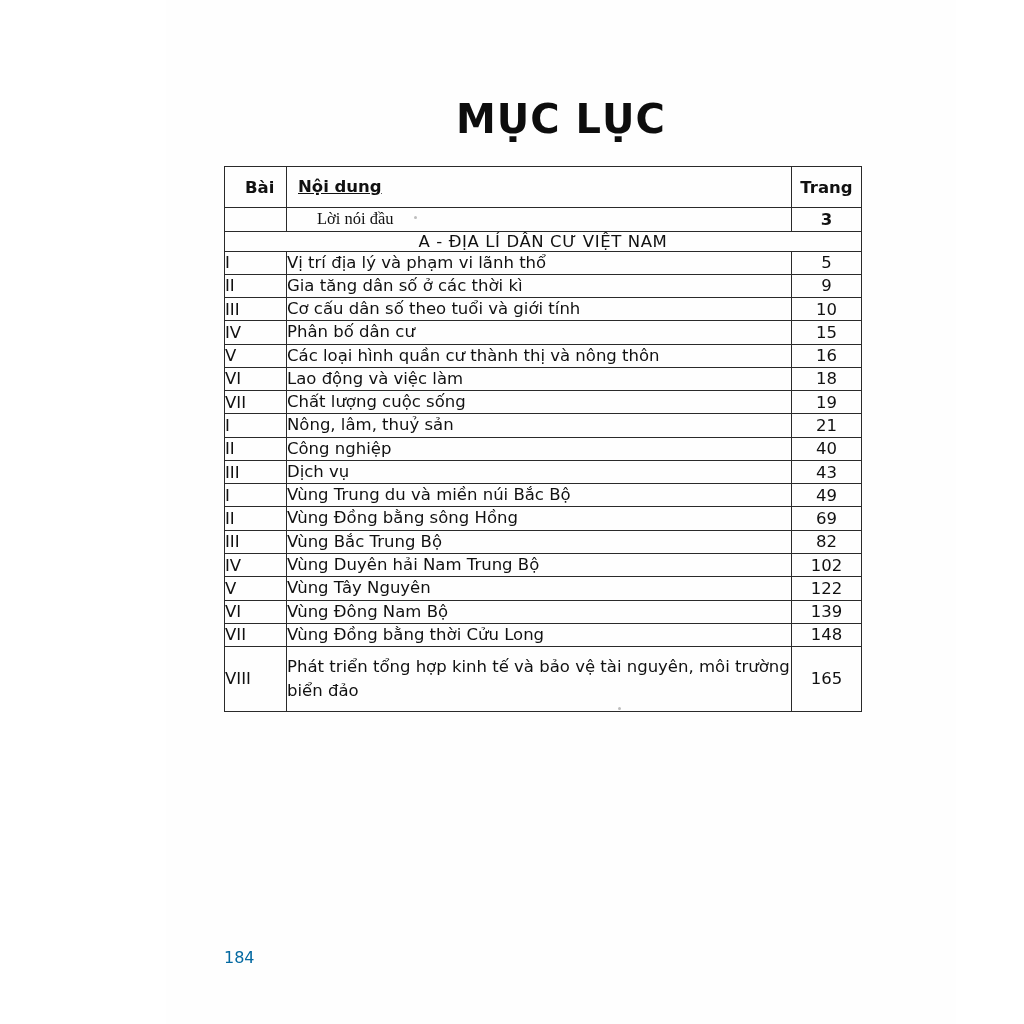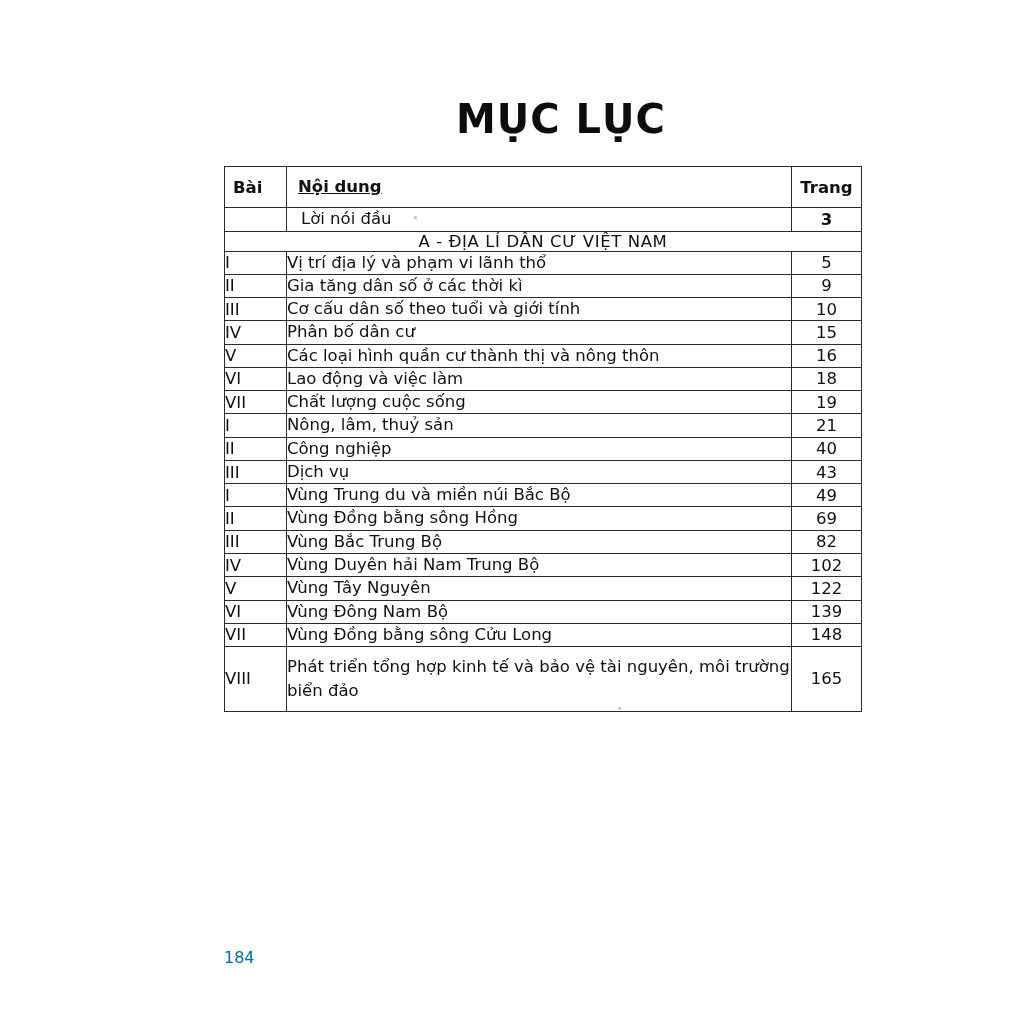--- a/index.html
+++ b/index.html
@@ -79,23 +79,23 @@
   }
   .hdr .cell-bai,
   .hdr .cell-noi,
   .hdr .cell-trang {
     font-weight: bold;
     font-size: 16.5px;
     padding-top: 9px;
     padding-bottom: 9px;
   }
   .hdr .cell-noi { padding-left: 11px; text-decoration: underline; }
-  .hdr .cell-bai { text-align: left; padding-left: 8px; }
-
-  .intro .cell-noi { padding-left: 14px; }
+  .hdr .cell-bai { text-align: left; padding-left: 20px; }
+
+  .intro .cell-noi { padding-left: 30px; font-family: Liberation Serif, serif; }
   .intro .cell-trang { font-weight: bold; }
 
   .section td {
     text-align: center;
     font-size: 16.5px;
     letter-spacing: 0.6px;
     padding: 8px 0;
   }
   .two-line .cell-noi { line-height: 1.45; padding-top: 8px; padding-bottom: 8px; }
 
@@ -217,21 +217,21 @@
               <td class="cell-noi">Vùng Tây Nguyên</td>
               <td class="cell-trang">122</td>
             </tr>
             <tr>
               <td class="cell-bai">VI</td>
               <td class="cell-noi">Vùng Đông Nam Bộ</td>
               <td class="cell-trang">139</td>
             </tr>
             <tr>
               <td class="cell-bai">VII</td>
-              <td class="cell-noi">Vùng Đồng bằng sông Cửu Long</td>
+              <td class="cell-noi">Vùng Đồng bằng thời Cửu Long</td>
               <td class="cell-trang">148</td>
             </tr>
             <tr class="two-line">
               <td class="cell-bai">VIII</td>
               <td class="cell-noi">Phát triển tổng hợp kinh tế và bảo vệ tài nguyên, môi trường biển đảo</td>
               <td class="cell-trang">165</td>
             </tr>
           </tbody>
       </table>
     </div>

